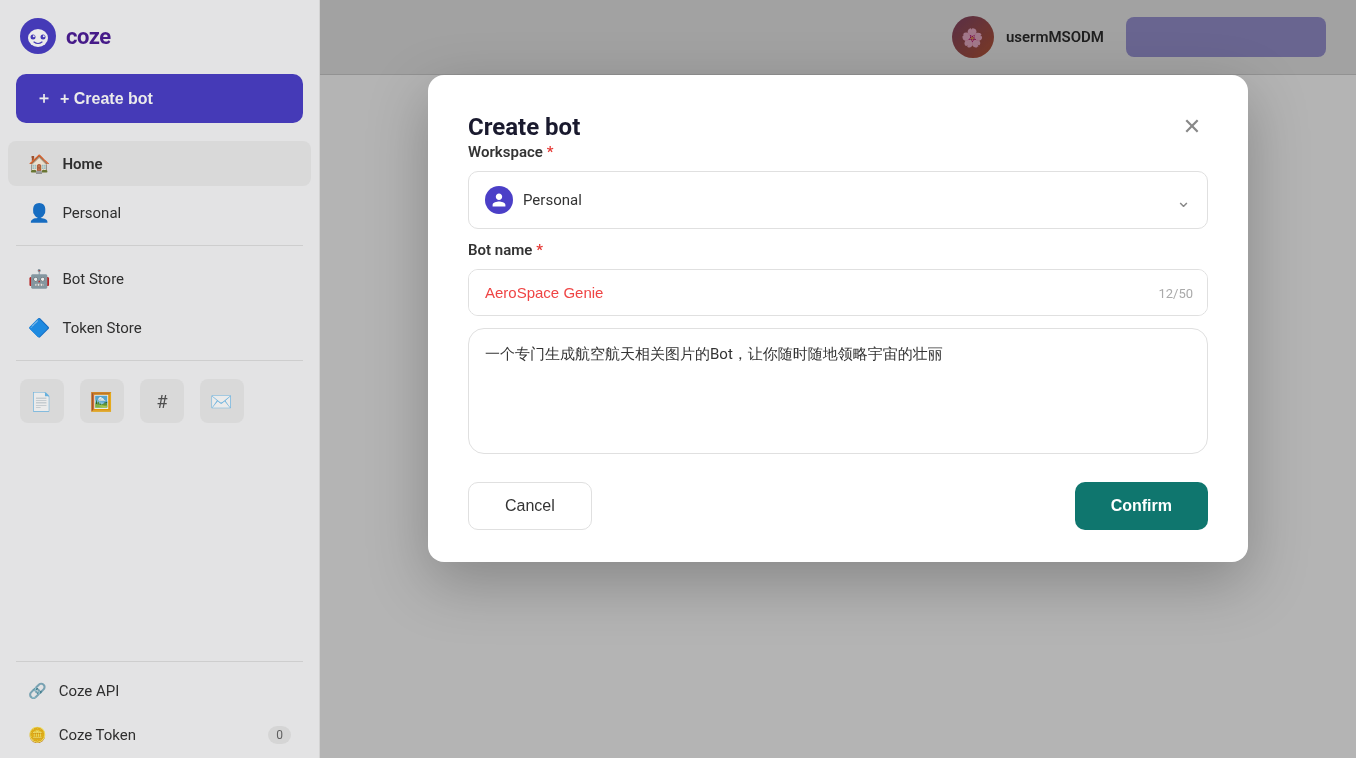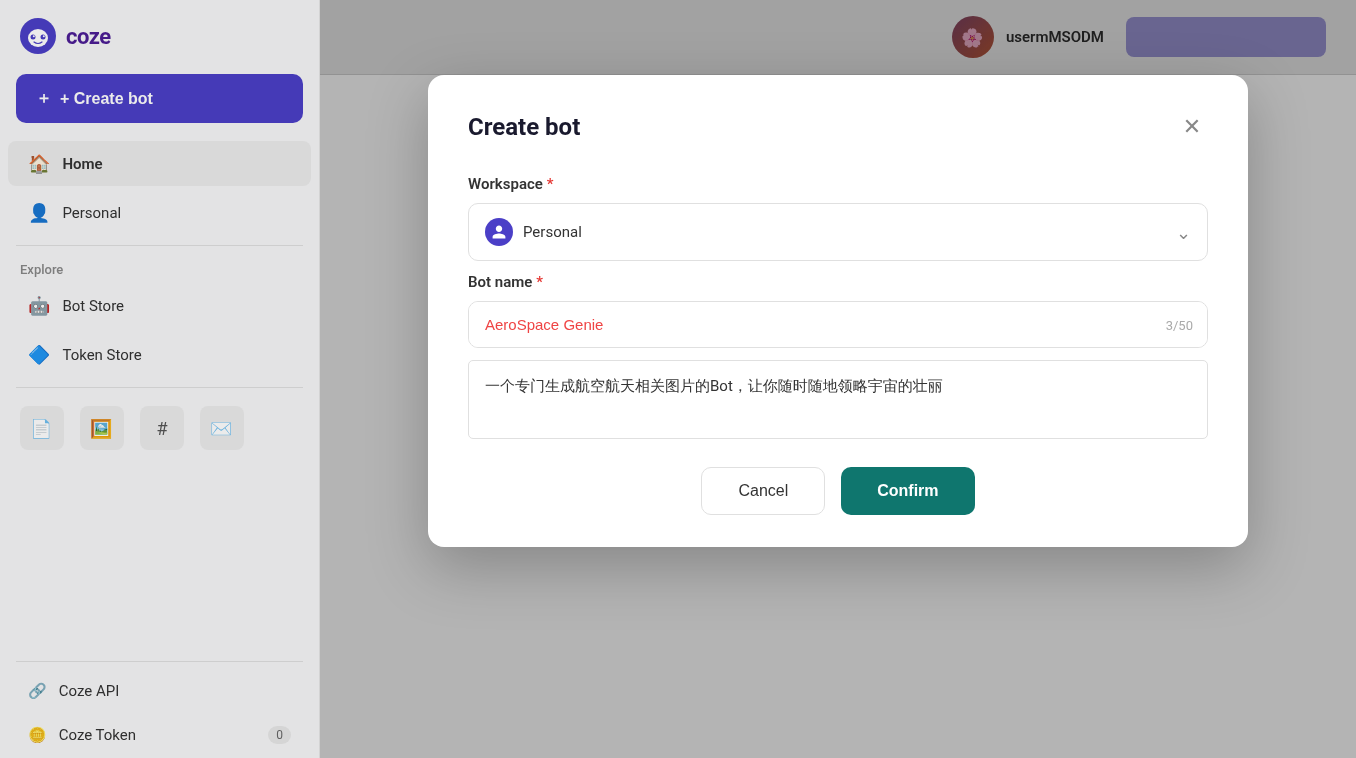--- a/index.html
+++ b/index.html
@@ -184,21 +184,20 @@
       max-height: 680px;
       padding: 36px 40px 32px;
       box-shadow: 0 20px 60px rgba(0,0,0,0.25);
       position: relative;
     }
 
     .modal-header {
       display: flex;
       align-items: center;
       justify-content: space-between;
-      margin-bottom: 32px;
     }
 
     .modal-title {
       font-size: 24px;
       font-weight: 700;
       color: #1a1a2e;
     }
 
     .close-btn {
       width: 32px;
@@ -294,35 +293,35 @@
       top: 50%;
       transform: translateY(-50%);
       font-size: 13px;
       color: #aaa;
     }
 
     
     .bot-desc-textarea {
       width: 100%;
       border: 1.5px solid #e0e0e0;
-      border-radius: 5px;
+      border-radius: 16px;
       padding: 14px 16px;
       font-size: 15px;
       color: #333;
       resize: none;
-      height: 79px;
+      height: 126px;
       outline: none;
       font-family: inherit;
       line-height: 1.5;
     }
 
     
     .modal-footer {
       display: flex;
-      justify-content: center;
+      justify-content: space-between;
       gap: 16px;
       margin-top: 24px;
     }
 
     .cancel-btn {
       padding: 14px 36px;
       border: 1.5px solid #e0e0e0;
       border-radius: 10px;
       background: white;
       font-size: 16px;
@@ -403,21 +402,20 @@
     <span class="nav-icon">🏠</span>
     <span>Home</span>
   </div>
   <div class="nav-item">
     <span class="nav-icon">👤</span>
     <span>Personal</span>
   </div>
 
   <div class="divider"></div>
 
-  <div class="section-label">Explore</div>
 
   <div class="nav-item">
     <span class="nav-icon">🤖</span>
     <span>Bot Store</span>
   </div>
   <div class="nav-item">
     <span class="nav-icon">🔷</span>
     <span>Token Store</span>
   </div>
 
@@ -483,21 +481,21 @@
       </div>
     </div>
 
     <div class="field-group">
       <div class="field-label">
         <span>Bot name</span>
         <span class="required-star">*</span>
       </div>
       <div class="bot-name-wrapper">
         <input class="bot-name-input" type="text" value="AeroSpace Genie" placeholder="AeroSpace Genie" style="">
-        <span class="char-count">3/50</span>
+        <span class="char-count">12/50</span>
       </div>
     </div>
 
     <div class="field-group">
       <textarea class="bot-desc-textarea" style="">一个专门生成航空航天相关图片的Bot，让你随时随地领略宇宙的壮丽</textarea>
     </div>
 
     <div class="modal-footer">
       <button class="cancel-btn">
         <span>Cancel</span>

